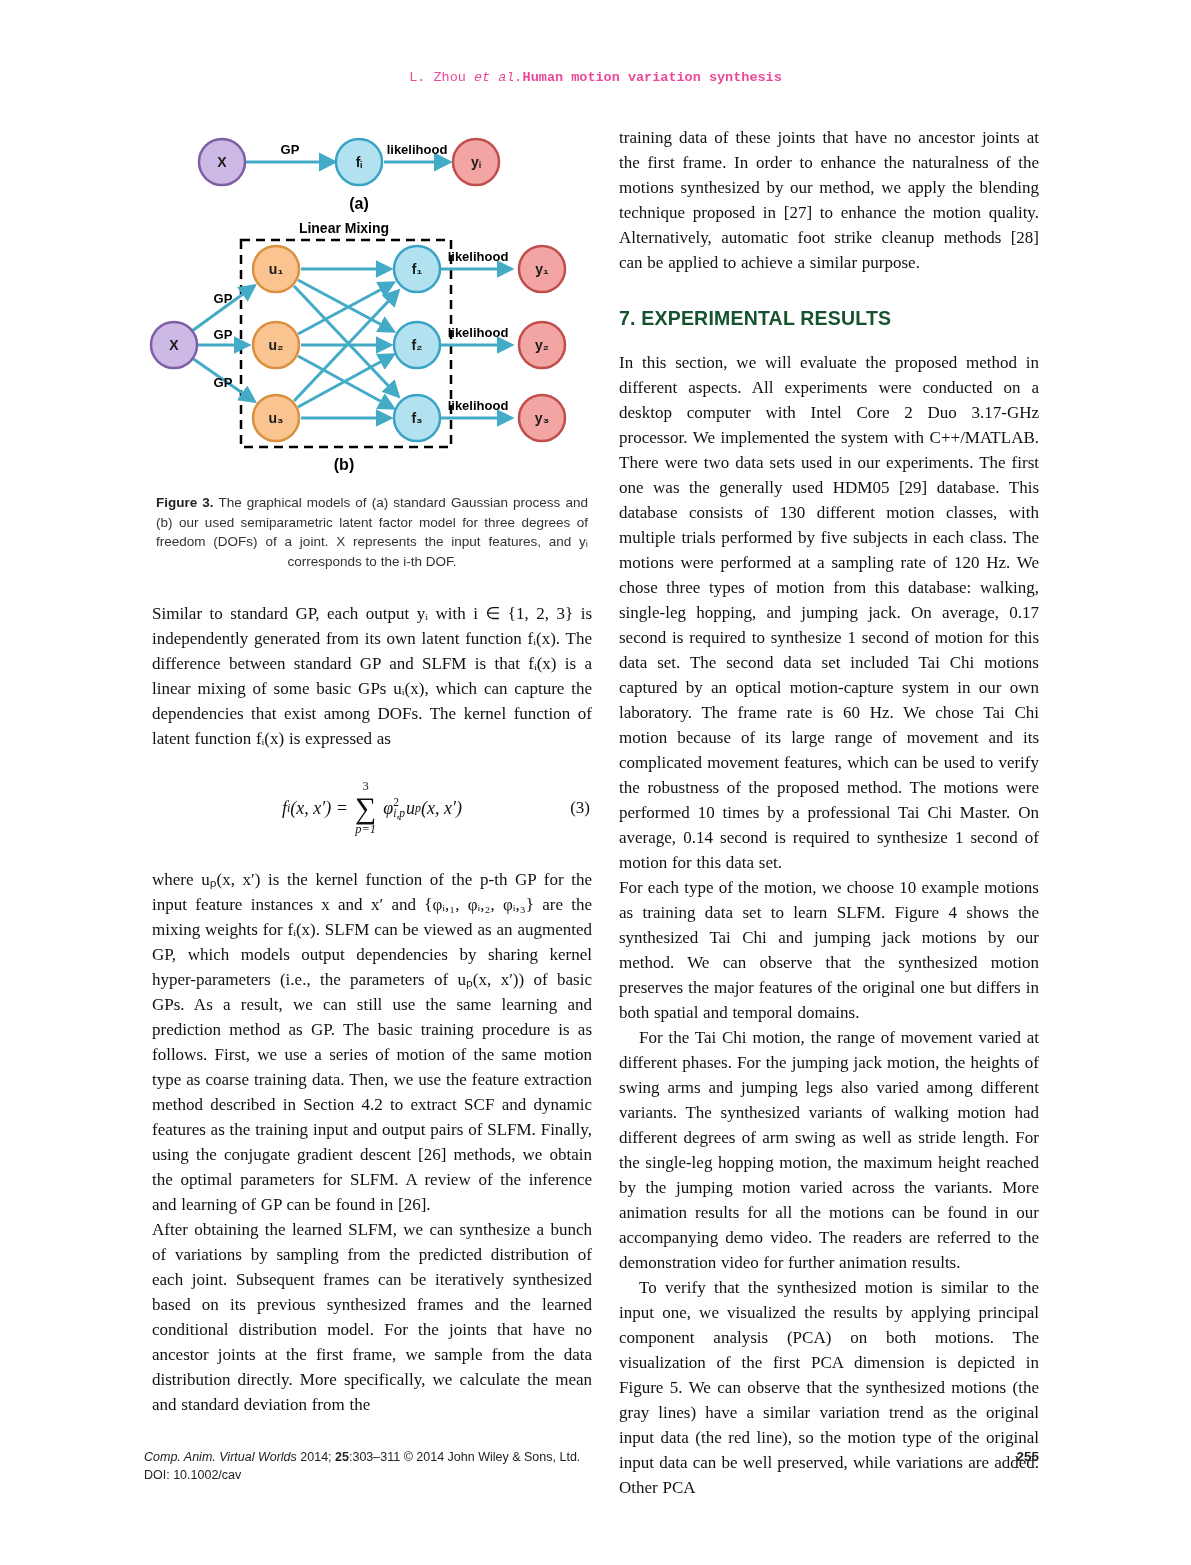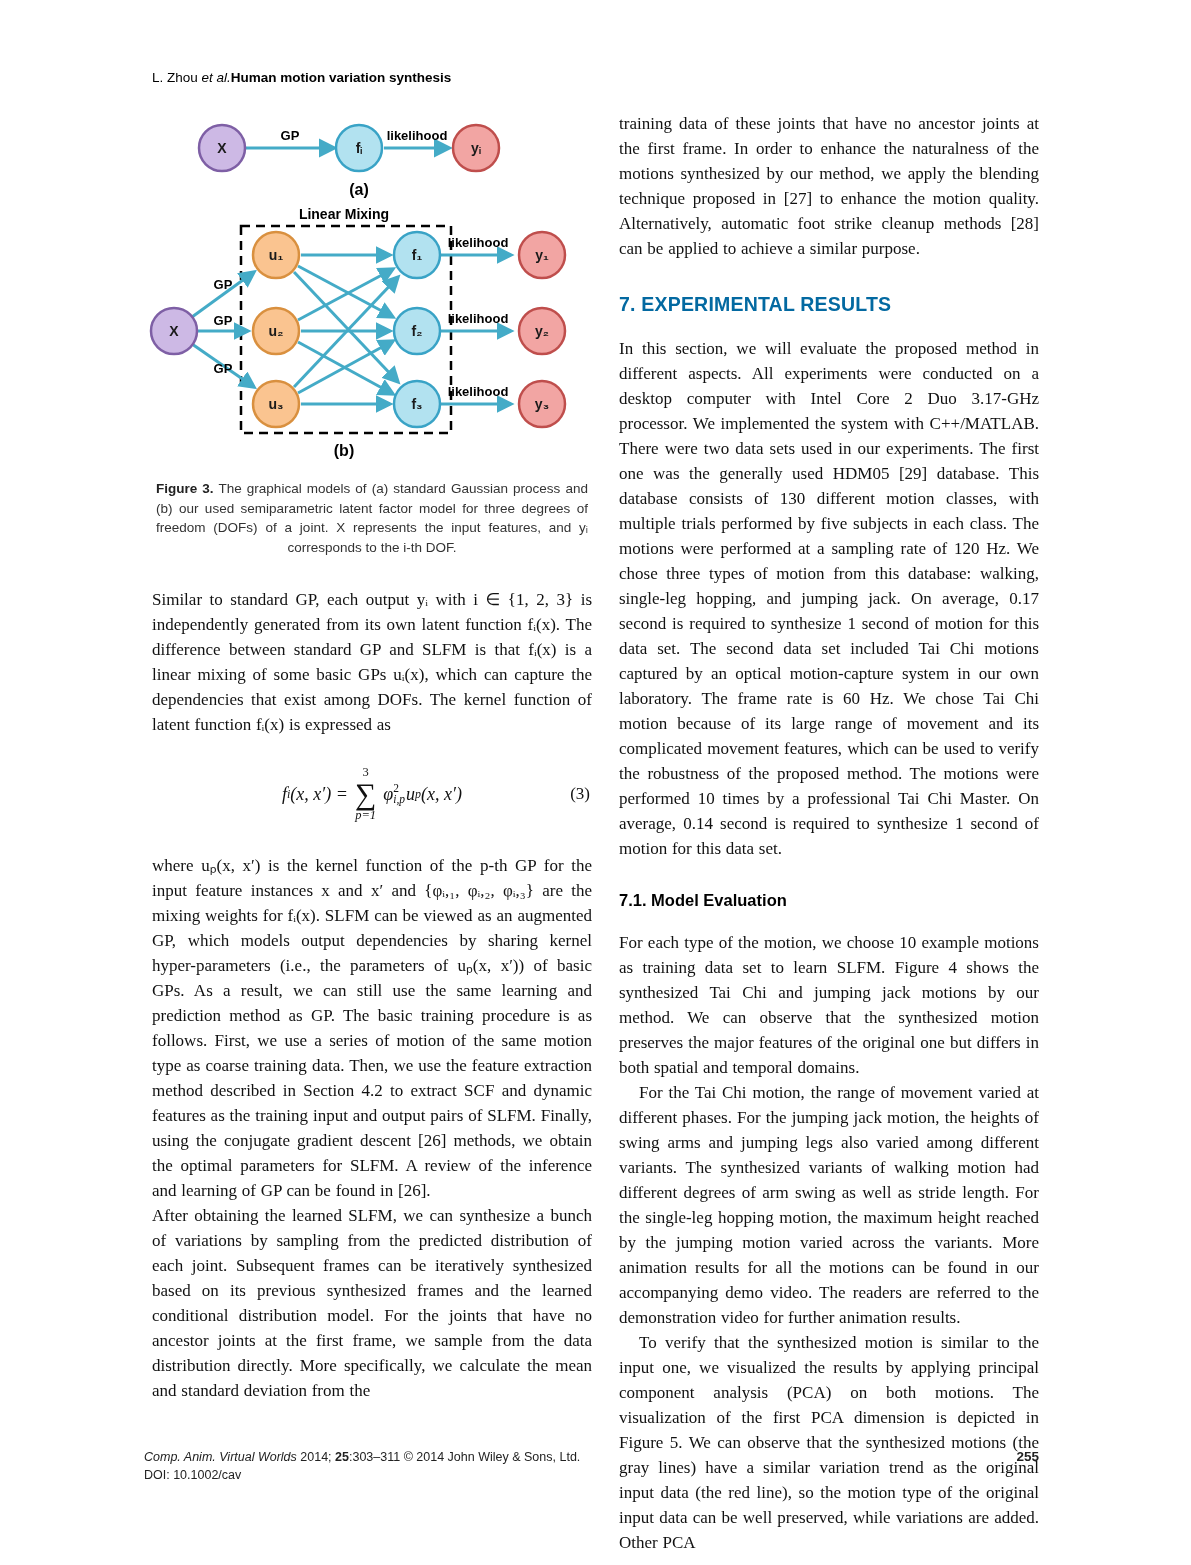--- a/index.html
+++ b/index.html
@@ -2,47 +2,47 @@
 <html><head>
 <meta charset="utf-8">
 <style>
   html,body { margin:0; padding:0; background:#888; }
   .page {
     width:1191px; height:1565px; background:#ffffff; position:relative;
     box-sizing:border-box; padding:70px 152px 0 152px;
     font-family:"Liberation Serif", serif; color:#111;
   }
   .running-header {
-    display:flex; justify-content:flex-start; align-items:baseline;
-    font-family:Liberation Sans, sans-serif; font-size:13.5px; color:#000000;
+    display:flex; justify-content:center; align-items:baseline;
+    font-family:Liberation Mono, monospace; font-size:13.5px; color:#ec4899;
   }
   .running-header .left-head em { font-style:italic; }
   .running-header .right-head { font-weight:bold; }
 
-  .columns { display:flex; gap:27px; margin-top:26px; }
+  .columns { display:flex; gap:27px; margin-top:40px; }
   .col { width:440px; }
 
   p.body {
     font-size:17px; line-height:25px; text-align:justify; margin:0;
     word-spacing:0.5px;
   }
   p.indent { text-indent:20px; }
 
   .fig-wrap { margin:0 0 0 -6px; }
 
   .fig-caption {
     font-family:"Liberation Sans", sans-serif; font-size:13.5px; line-height:19.5px;
     color:#333; text-align:justify; text-align-last:center;
     margin:12px 4px 30px 4px;
   }
   .fig-caption b { font-weight:bold; color:#222; }
 
   .sec-heading {
     font-family:"Liberation Sans", sans-serif; font-weight:bold;
-    font-size:19.5px; margin:28px 0 20px 0; color:#0369a1; letter-spacing:0.2px;
+    font-size:19.5px; margin:28px 0 20px 0; color:#14532d; letter-spacing:0.2px;
   }
   .subsec-heading {
     font-family:"Liberation Sans", sans-serif; font-weight:bold;
     font-size:16.5px; margin:30px 0 20px 0; color:#000;
   }
 
   .equation {
     position:relative; margin:20px 0 22px 0; display:flex;
     align-items:center; justify-content:center; min-height:74px;
   }
@@ -226,21 +226,20 @@
       <p class="body">After obtaining the learned SLFM, we can synthesize a bunch of variations by sampling from the predicted distribution of each joint. Subsequent frames can be iteratively synthesized based on its previous synthesized frames and the learned conditional distribution model. For the joints that have no ancestor joints at the first frame, we sample from the data distribution directly. More specifically, we calculate the mean and standard deviation from the</p>
     </div>
 
     <div class="col">
       <p class="body">training data of these joints that have no ancestor joints at the first frame. In order to enhance the naturalness of the motions synthesized by our method, we apply the blending technique proposed in [27] to enhance the motion quality. Alternatively, automatic foot strike cleanup methods [28] can be applied to achieve a similar purpose.</p>
 
       <h2 class="sec-heading" style="margin-top:32px;">7. EXPERIMENTAL RESULTS</h2>
 
       <p class="body">In this section, we will evaluate the proposed method in different aspects. All experiments were conducted on a desktop computer with Intel Core 2 Duo 3.17-GHz processor. We implemented the system with C++/MATLAB. There were two data sets used in our experiments. The first one was the generally used HDM05 [29] database. This database consists of 130 different motion classes, with multiple trials performed by five subjects in each class. The motions were performed at a sampling rate of 120 Hz. We chose three types of motion from this database: walking, single-leg hopping, and jumping jack. On average, 0.17 second is required to synthesize 1 second of motion for this data set. The second data set included Tai Chi motions captured by an optical motion-capture system in our own laboratory. The frame rate is 60 Hz. We chose Tai Chi motion because of its large range of movement and its complicated movement features, which can be used to verify the robustness of the proposed method. The motions were performed 10 times by a professional Tai Chi Master. On average, 0.14 second is required to synthesize 1 second of motion for this data set.</p>
 
-      <h3 class="subsec-heading">7.1. Model Evaluation</h3>
 
       <p class="body">For each type of the motion, we choose 10 example motions as training data set to learn SLFM. Figure 4 shows the synthesized Tai Chi and jumping jack motions by our method. We can observe that the synthesized motion preserves the major features of the original one but differs in both spatial and temporal domains.</p>
       <p class="body indent">For the Tai Chi motion, the range of movement varied at different phases. For the jumping jack motion, the heights of swing arms and jumping legs also varied among different variants. The synthesized variants of walking motion had different degrees of arm swing as well as stride length. For the single-leg hopping motion, the maximum height reached by the jumping motion varied across the variants. More animation results for all the motions can be found in our accompanying demo video. The readers are referred to the demonstration video for further animation results.</p>
       <p class="body indent">To verify that the synthesized motion is similar to the input one, we visualized the results by applying principal component analysis (PCA) on both motions. The visualization of the first PCA dimension is depicted in Figure 5. We can observe that the synthesized motions (the gray lines) have a similar variation trend as the original input data (the red line), so the motion type of the original input data can be well preserved, while variations are added. Other PCA</p>
     </div>
   </div>
 
   <div class="page-footer">
     <div>
       <div><span class="journal">Comp. Anim. Virtual Worlds</span><span> 2014; </span><span class="vol">25</span><span>:303–311 © 2014 John Wiley &amp; Sons, Ltd.</span></div>

